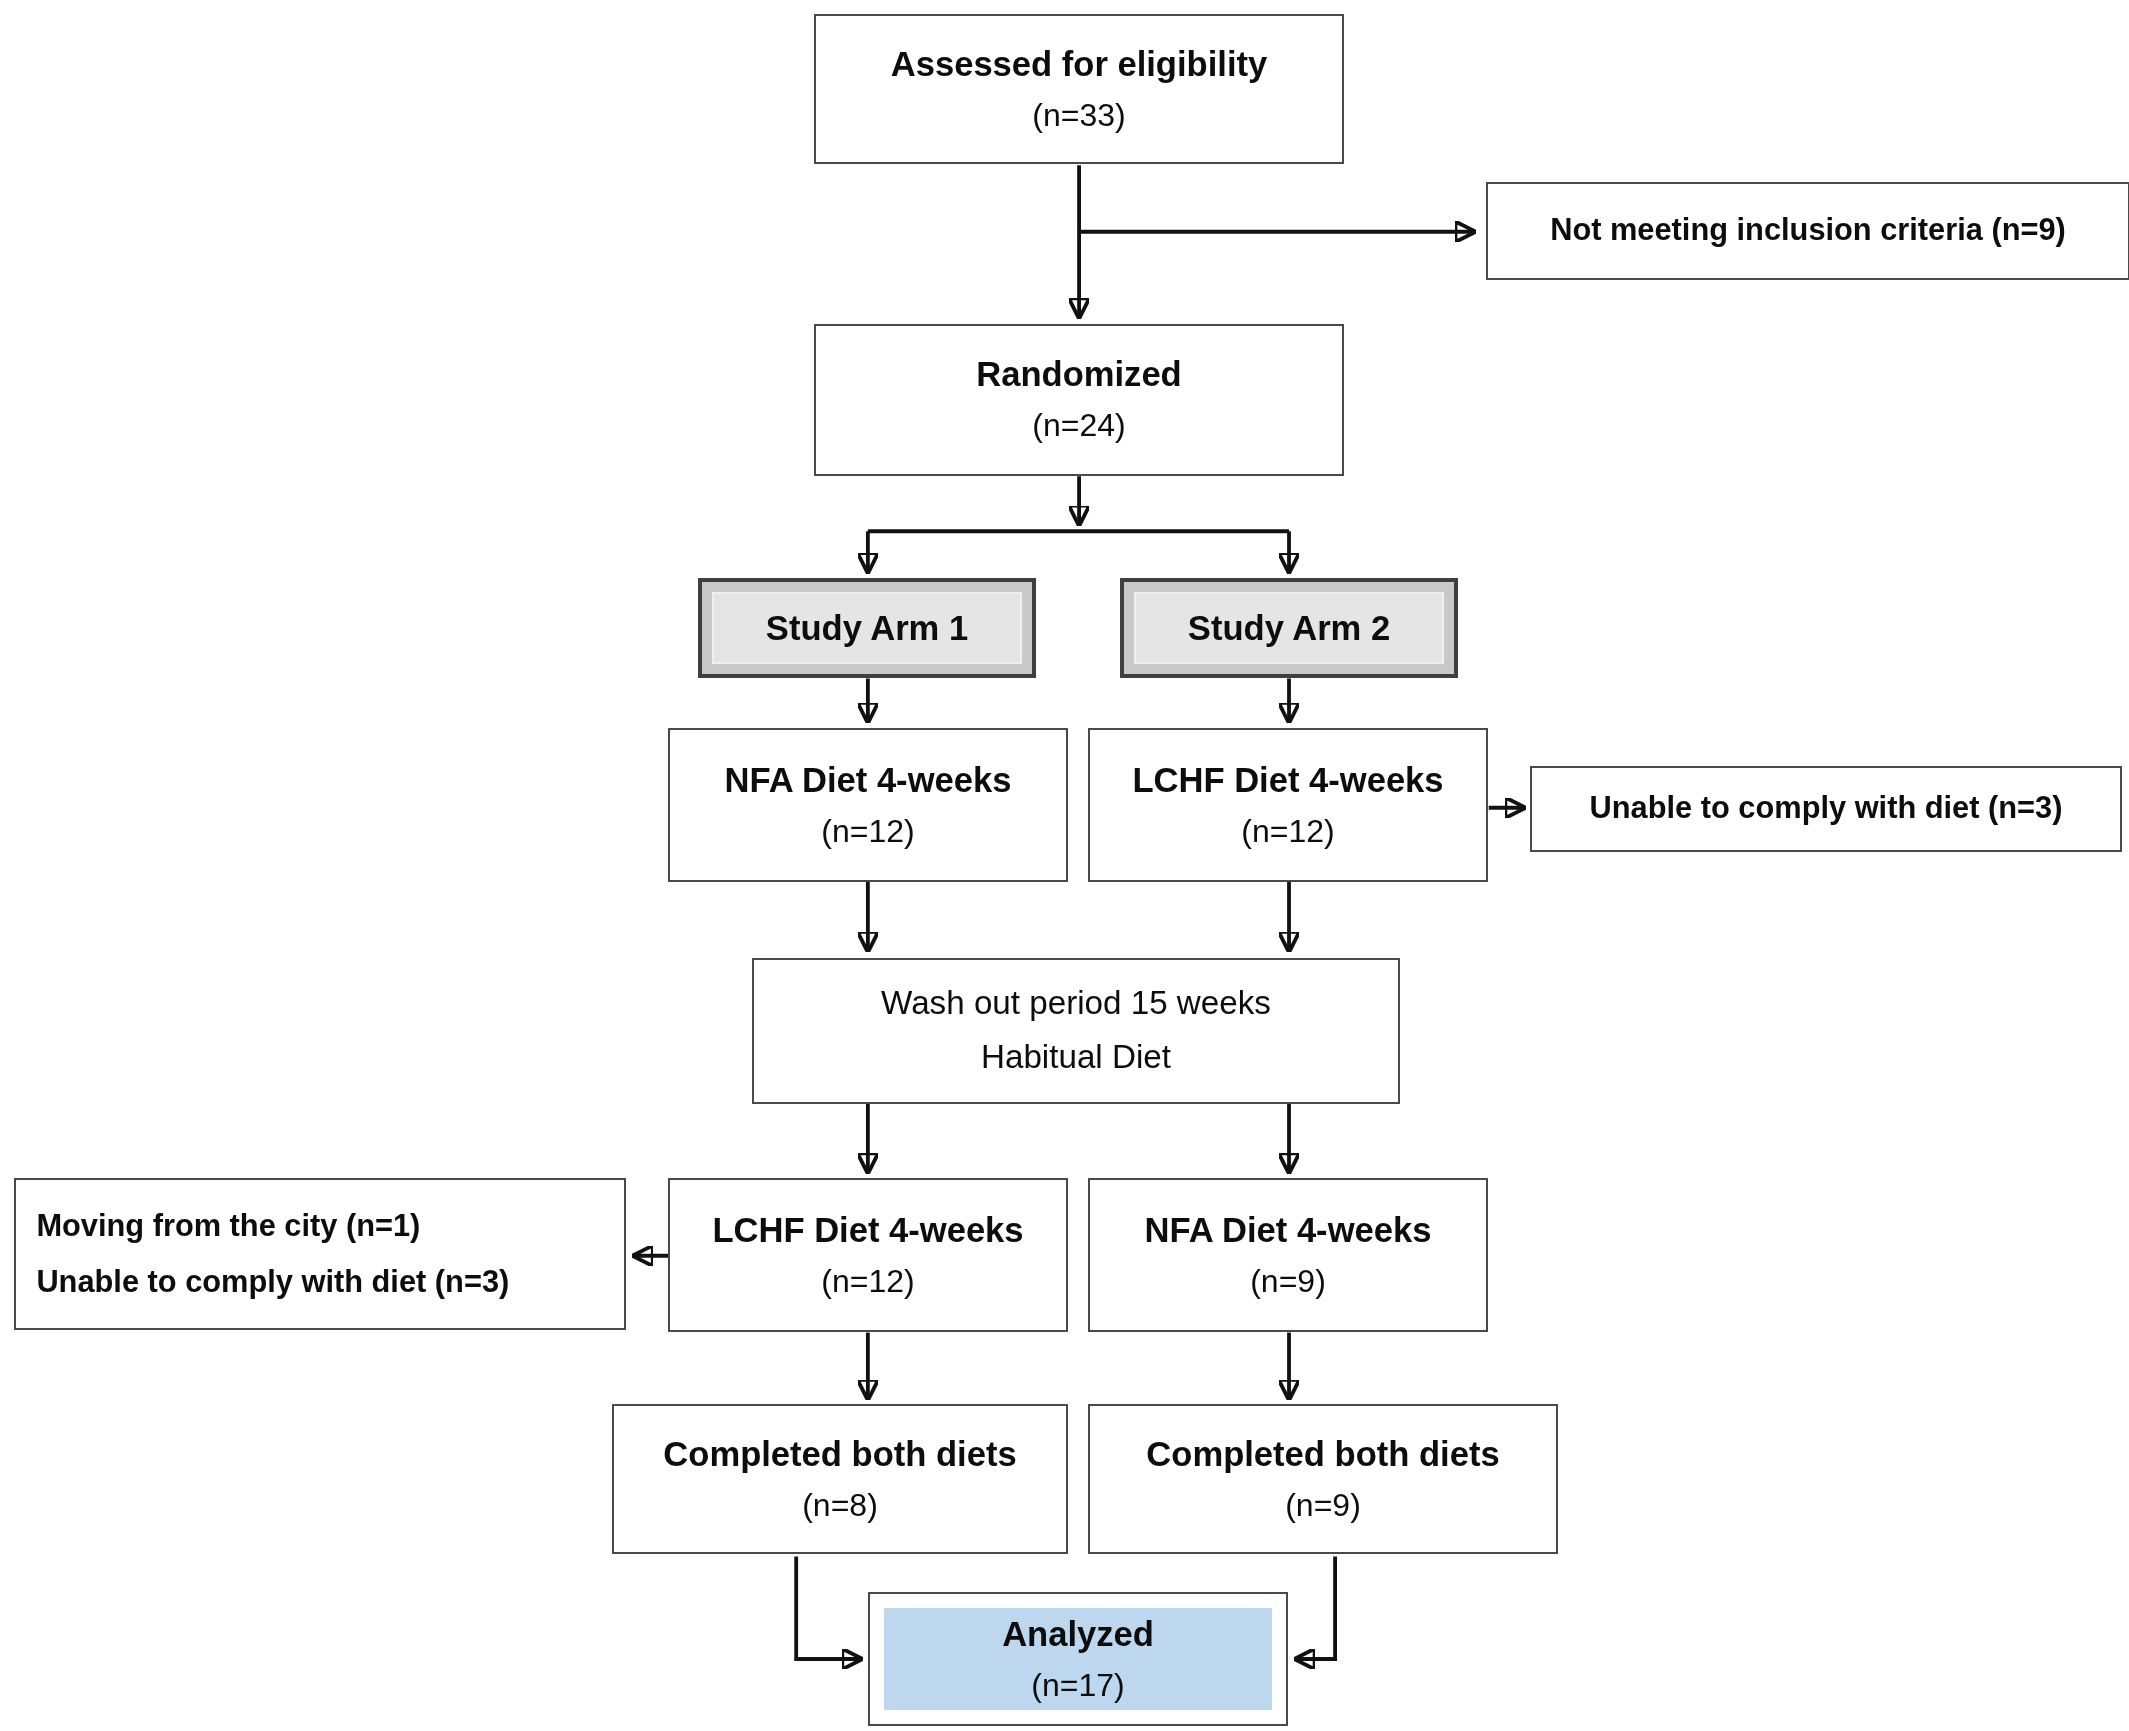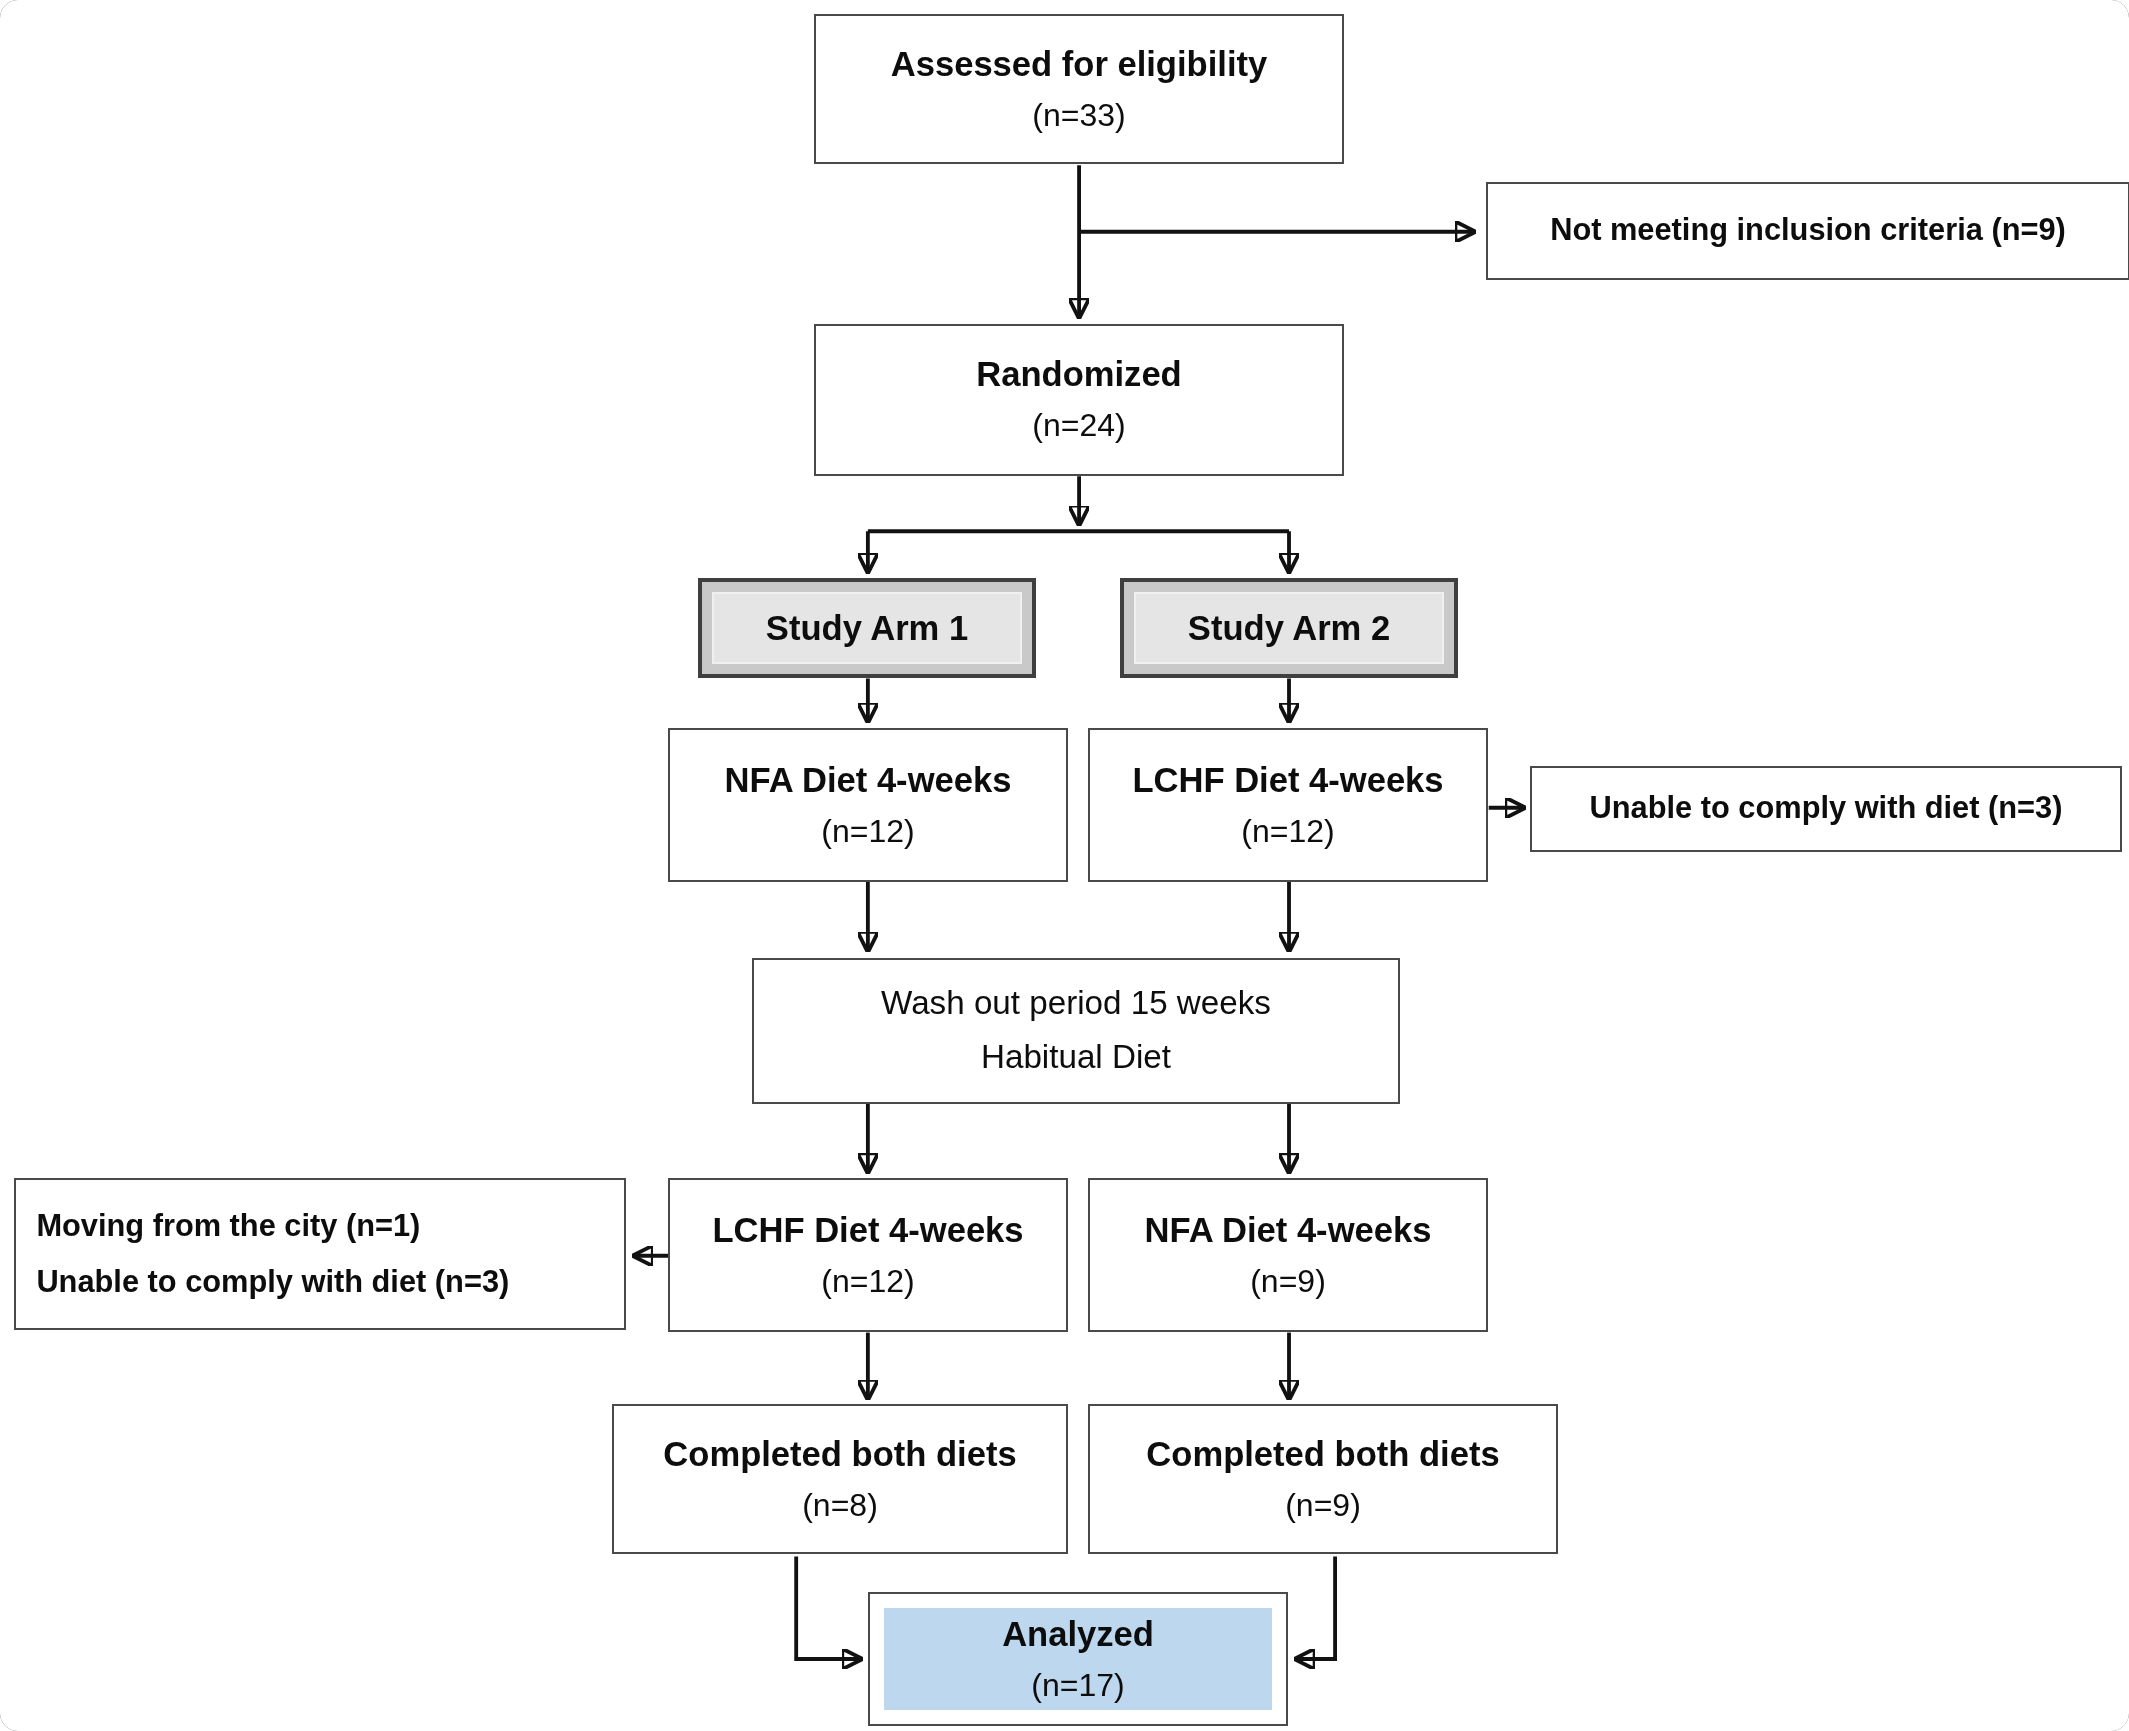--- a/index.html
+++ b/index.html
@@ -1,16 +1,16 @@
 <!DOCTYPE html>
 <html style="font-size:10.2px"><head>
 <meta charset="utf-8">
 <style>
   html,body{margin:0;padding:0;background:#ffffff;}
-  .viewport{position:relative;width:2129px;height:1731px;overflow:hidden;background:#404040;border-radius:18px;}
+  .viewport{position:relative;width:2129px;height:1731px;overflow:hidden;background:#404040;}
   .stage{
     position:relative;width:1065px;height:866px;background:#ffffff;
     font-family:"Liberation Sans",sans-serif;color:#0d0d0d;
     transform:scale(2);transform-origin:0 0;
   }
   .box{
     position:absolute;background:#ffffff;border:1.9px solid #4a4a4a;box-sizing:border-box;
     display:flex;flex-direction:column;align-items:center;justify-content:center;
     text-align:center;z-index:2;
   }

